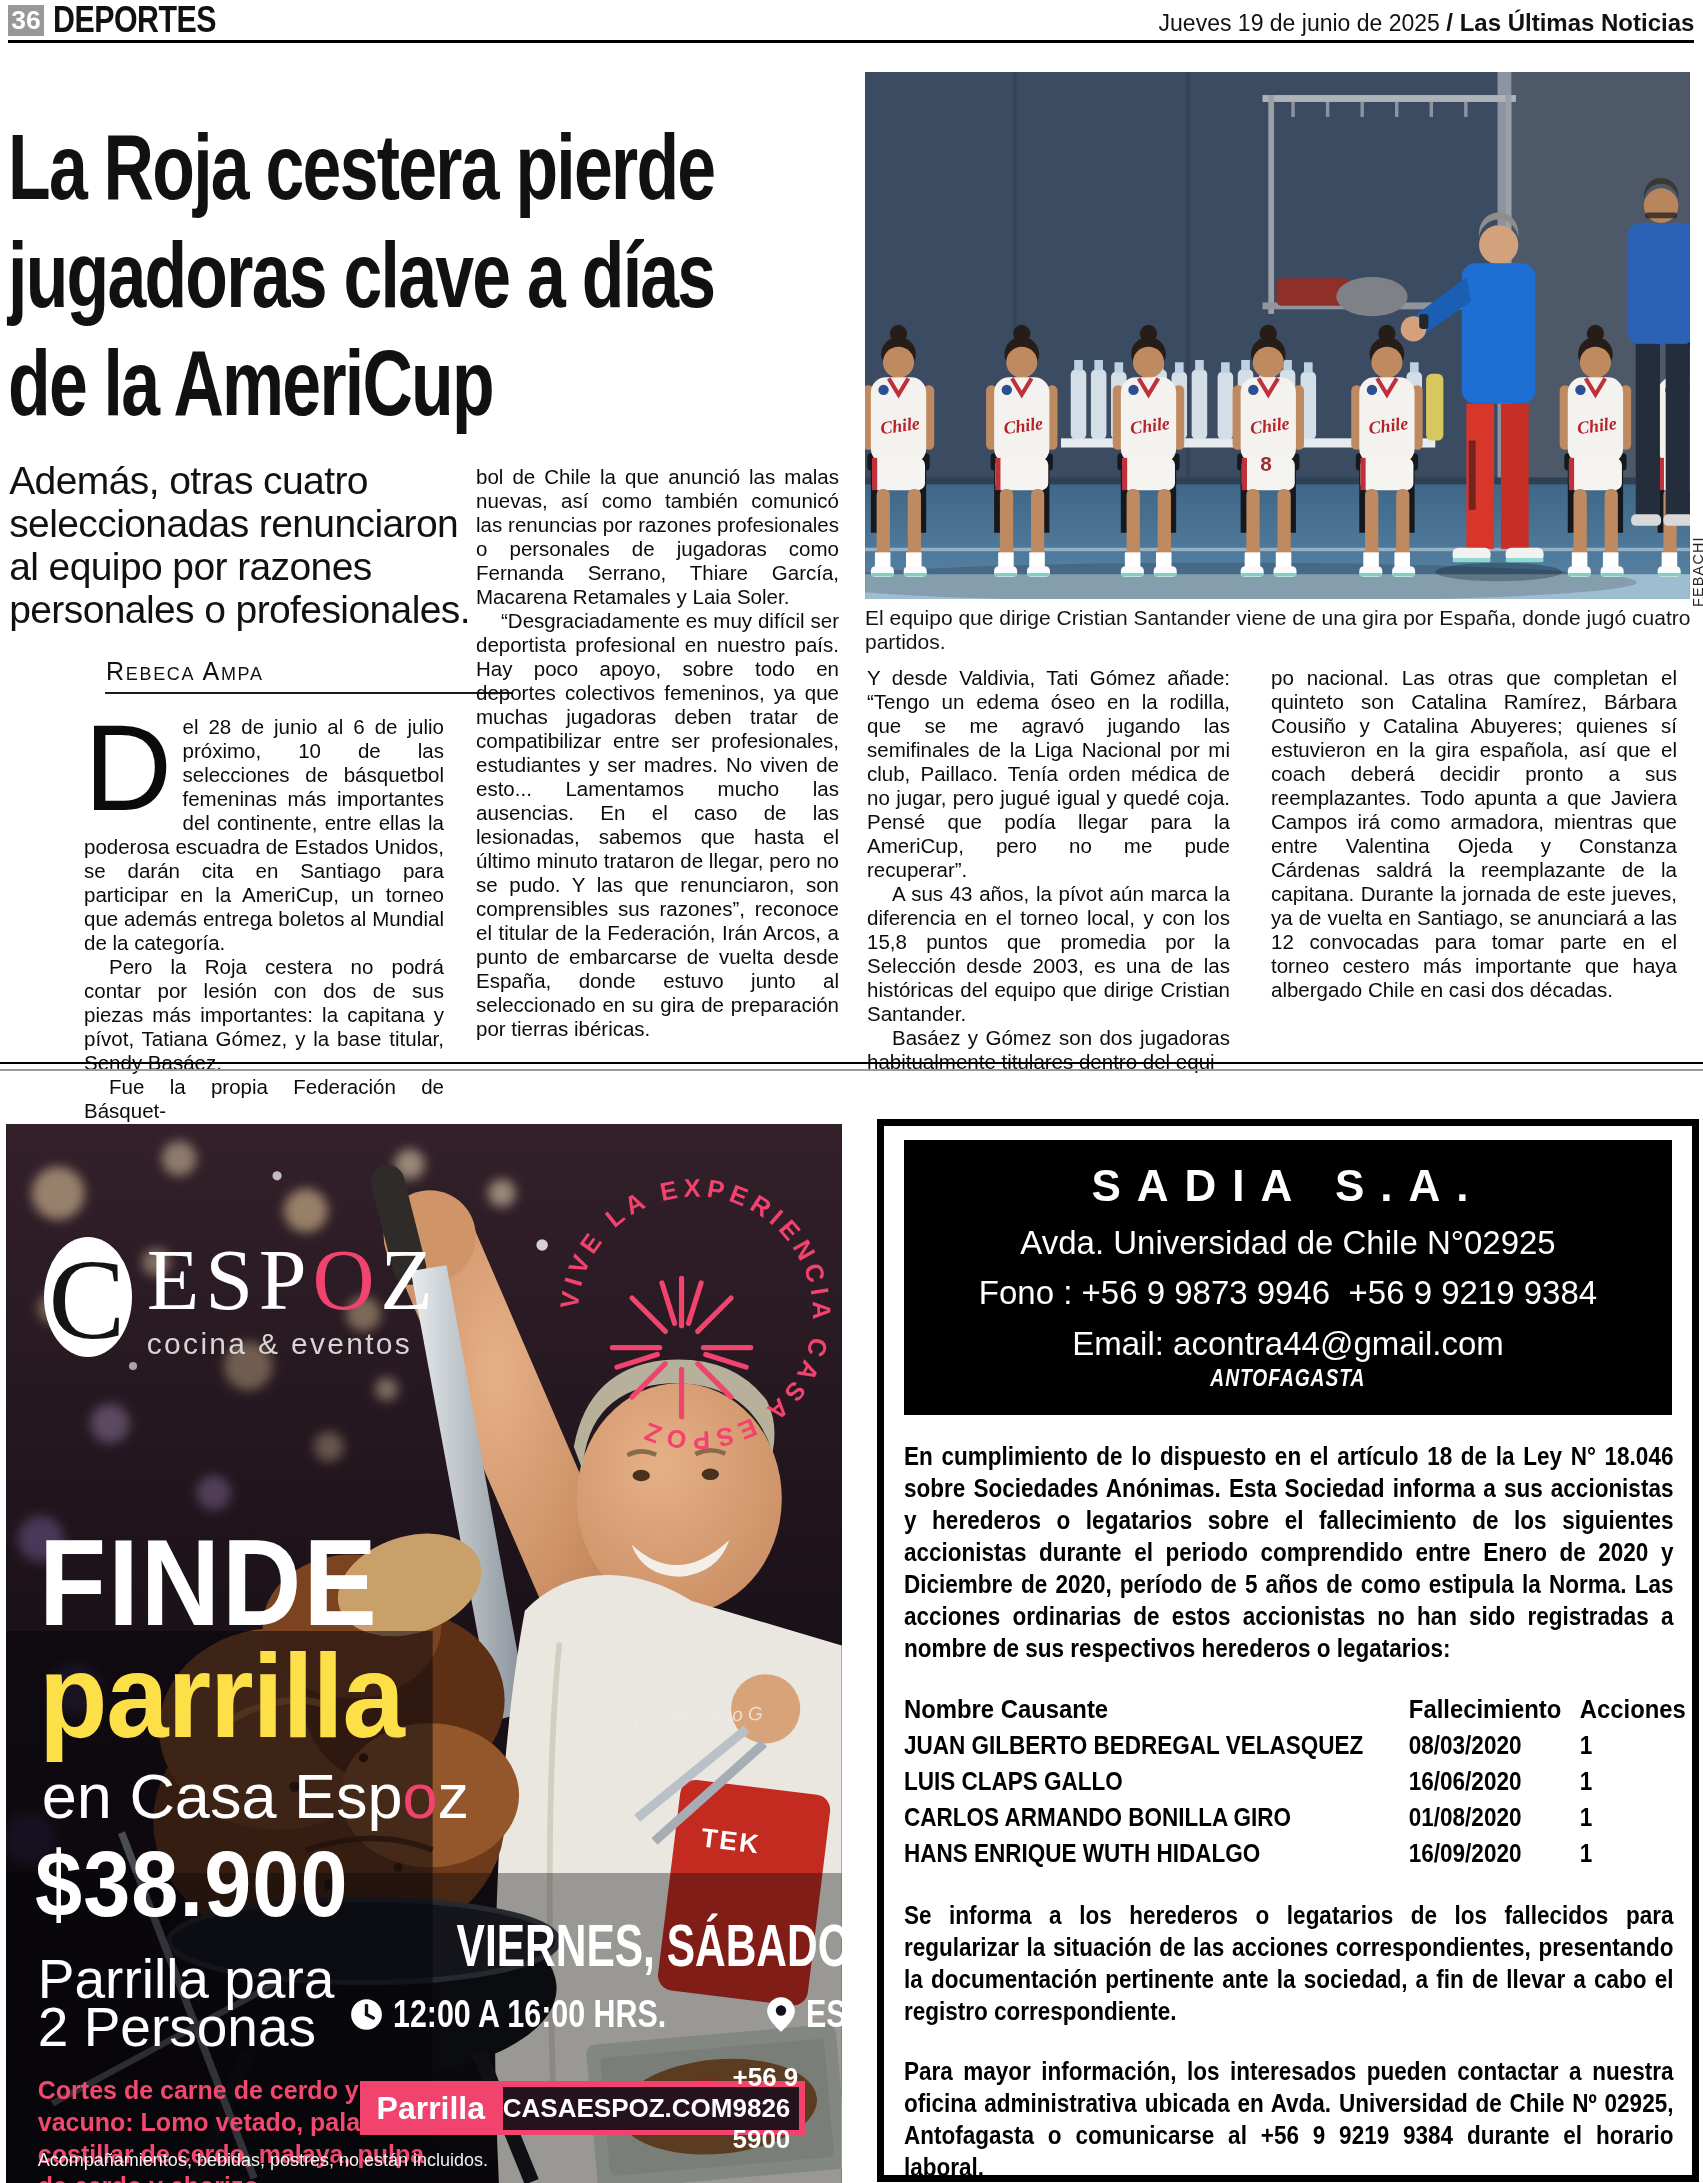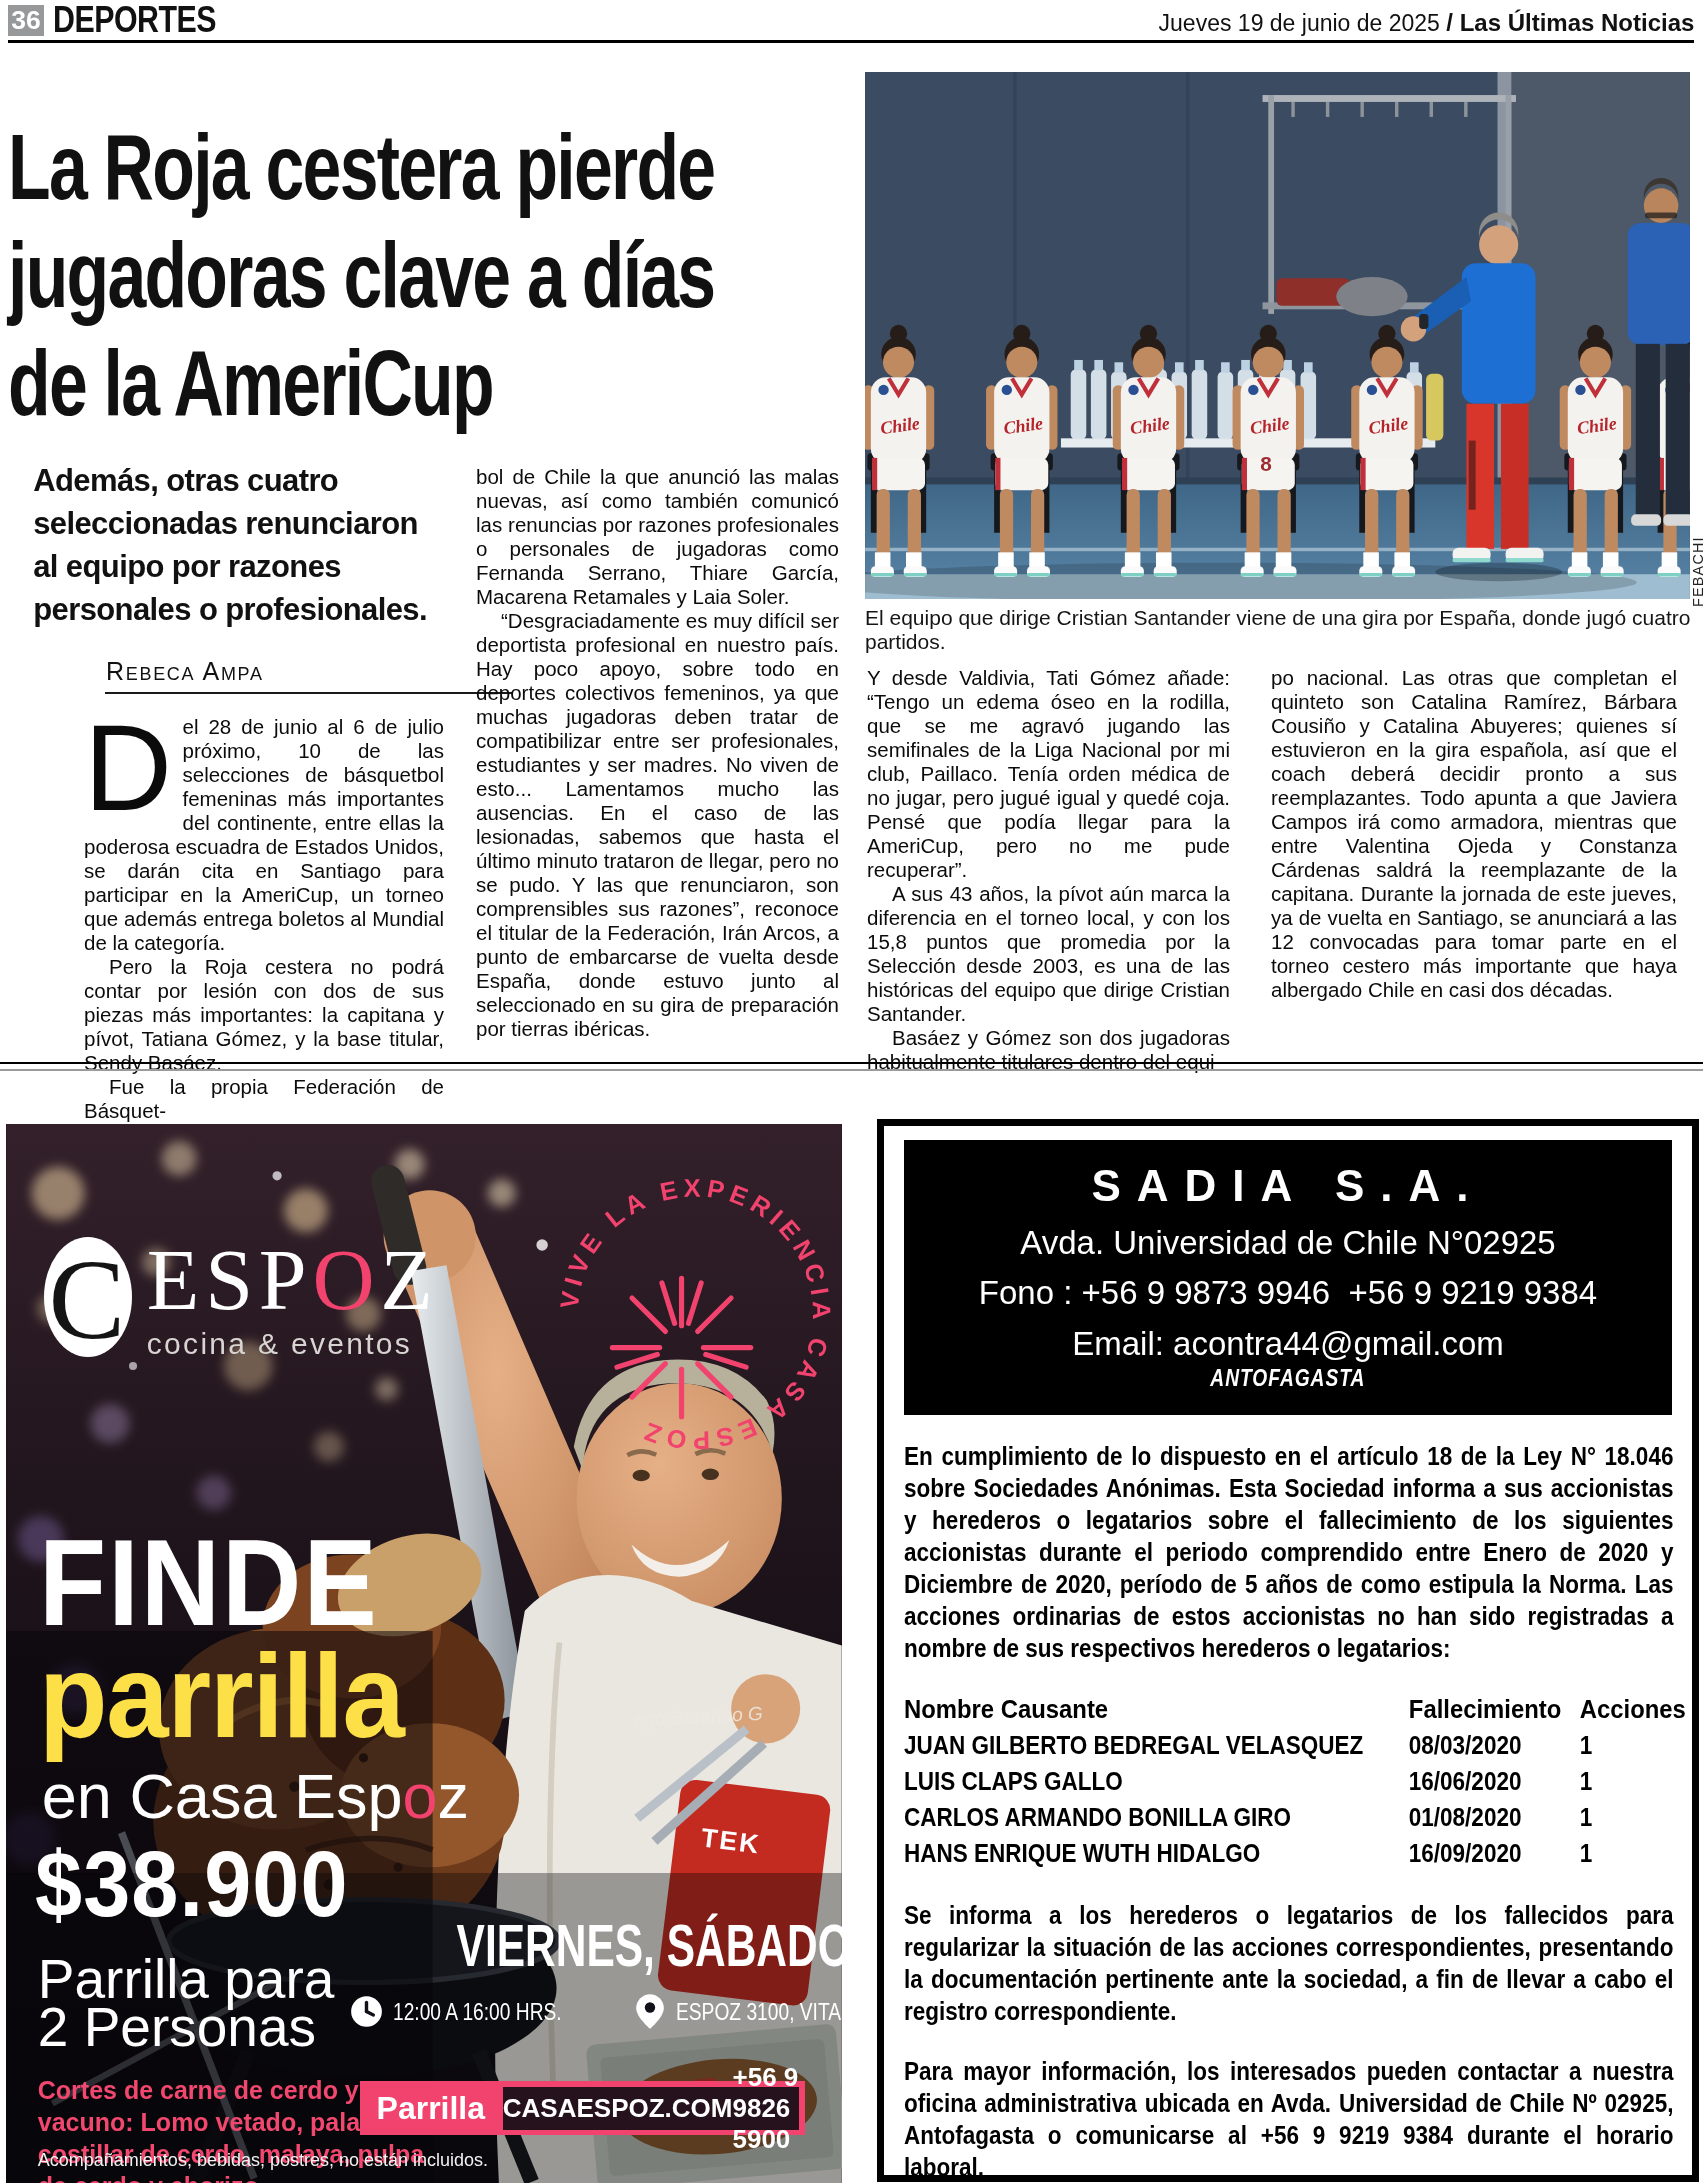--- a/index.html
+++ b/index.html
@@ -13,21 +13,21 @@
   #pagenum{left:8px;top:4.6px;width:36px;height:31px;background:#96989a;color:#fff;
            font-size:26.5px;font-weight:700;text-align:center;line-height:31px;}
   #section{left:53px;top:-1.2px;font-size:37px;font-weight:700;letter-spacing:-0.6px;}
   #dateline{right:8.6px;top:9.2px;font-size:23px;white-space:nowrap;}
   #dateline .mast{font-weight:700;font-size:24px;}
   #toprule{left:8px;top:40px;width:1686px;height:2.9px;background:#000;}
 
   
   #kicker{left:11.5px;top:69px;font-size:27px;color:#0d0d0d;}
   #headline{left:8px;top:113px;width:865px;font-weight:700;font-size:93px;line-height:108px;letter-spacing:-2.3px;}
-  #deck{left:9.2px;top:459px;width:692px;font-weight:700;font-size:31px;line-height:43px;white-space:pre-line;letter-spacing:-0.6px;margin-left:24px;}
+  #deck{left:9.2px;top:459px;width:692px;font-weight:400;font-size:39px;line-height:43px;white-space:pre-line;letter-spacing:-0.6px;}
   #byline{left:106px;top:657px;font-size:25px;font-variant:small-caps;letter-spacing:1.7px;}
   #bylinerule{left:105px;top:692px;width:407px;height:1.7px;background:#1a1a1a;}
 
   .col{position:absolute;font-size:20.5px;line-height:24px;text-align:justify;color:#0b0b0b;}
   .col p{margin:0;}
   .col p + p{text-indent:25px;}
   #col1{left:84px;top:715px;width:360px;}
   #col2{left:476px;top:465px;width:363px;}
   #col3{left:867px;top:666px;width:363px;}
   #col4{left:1271px;top:666px;width:406px;}
@@ -55,21 +55,21 @@
   #parrilla{left:33px;top:513px;font-size:118px;line-height:118px;font-weight:700;color:#fde047;letter-spacing:-1.2px;}
   #encasa{left:36px;top:641px;font-size:63px;line-height:63px;font-weight:400;}
   #encasa .pk{color:#f2436e;}
   #price{left:29px;top:714px;font-size:92px;line-height:92px;font-weight:700;letter-spacing:1.2px;}
   #pcap1{left:32px;top:812px;font-size:55px;line-height:58px;margin-top:14px;}
   #pcap2{left:32px;top:874px;font-size:55px;line-height:58px;}
   #details{left:32px;top:950px;font-size:25px;line-height:32px;font-weight:700;color:#f2486f;white-space:pre-line;}
   #disclaimer{left:32px;top:1026px;font-size:18px;color:#f2f2f2;}
   #days{left:323px;top:788px;width:490px;text-align:center;font-size:59px;font-weight:700;}
   #hoursrow{left:344px;top:869px;display:flex;align-items:center;gap:10.4px;}
-  #hoursrow .t{font-size:24px;font-weight:400;}
+  #hoursrow .t{font-size:38px;font-weight:700;}
   #resbar{left:354px;top:957px;width:445px;height:54px;background:#f2436e;display:flex;align-items:center;}
   #reslabel{width:142px;text-align:center;font-size:32px;font-weight:700;color:#fff;}
   #resinner{flex:1;height:43px;margin-right:4.6px;background:rgba(16,13,20,.9);border:1.7px solid #f2436e;
             display:flex;align-items:center;justify-content:space-around;}
   #resinner .w{font-size:26px;font-weight:700;}
   #coat-text{left:628px;top:582px;font-size:19px;color:#efe9e2;transform:rotate(-3deg);font-style:italic;opacity:.85;}
   #patch-text{left:695px;top:702px;font-size:26.5px;font-weight:700;color:#fff;transform:rotate(7deg);letter-spacing:2.3px;}
 
   
   #sadia{left:877px;top:1119px;width:822px;height:1063px;background:#fff;border:7.5px solid #000;

